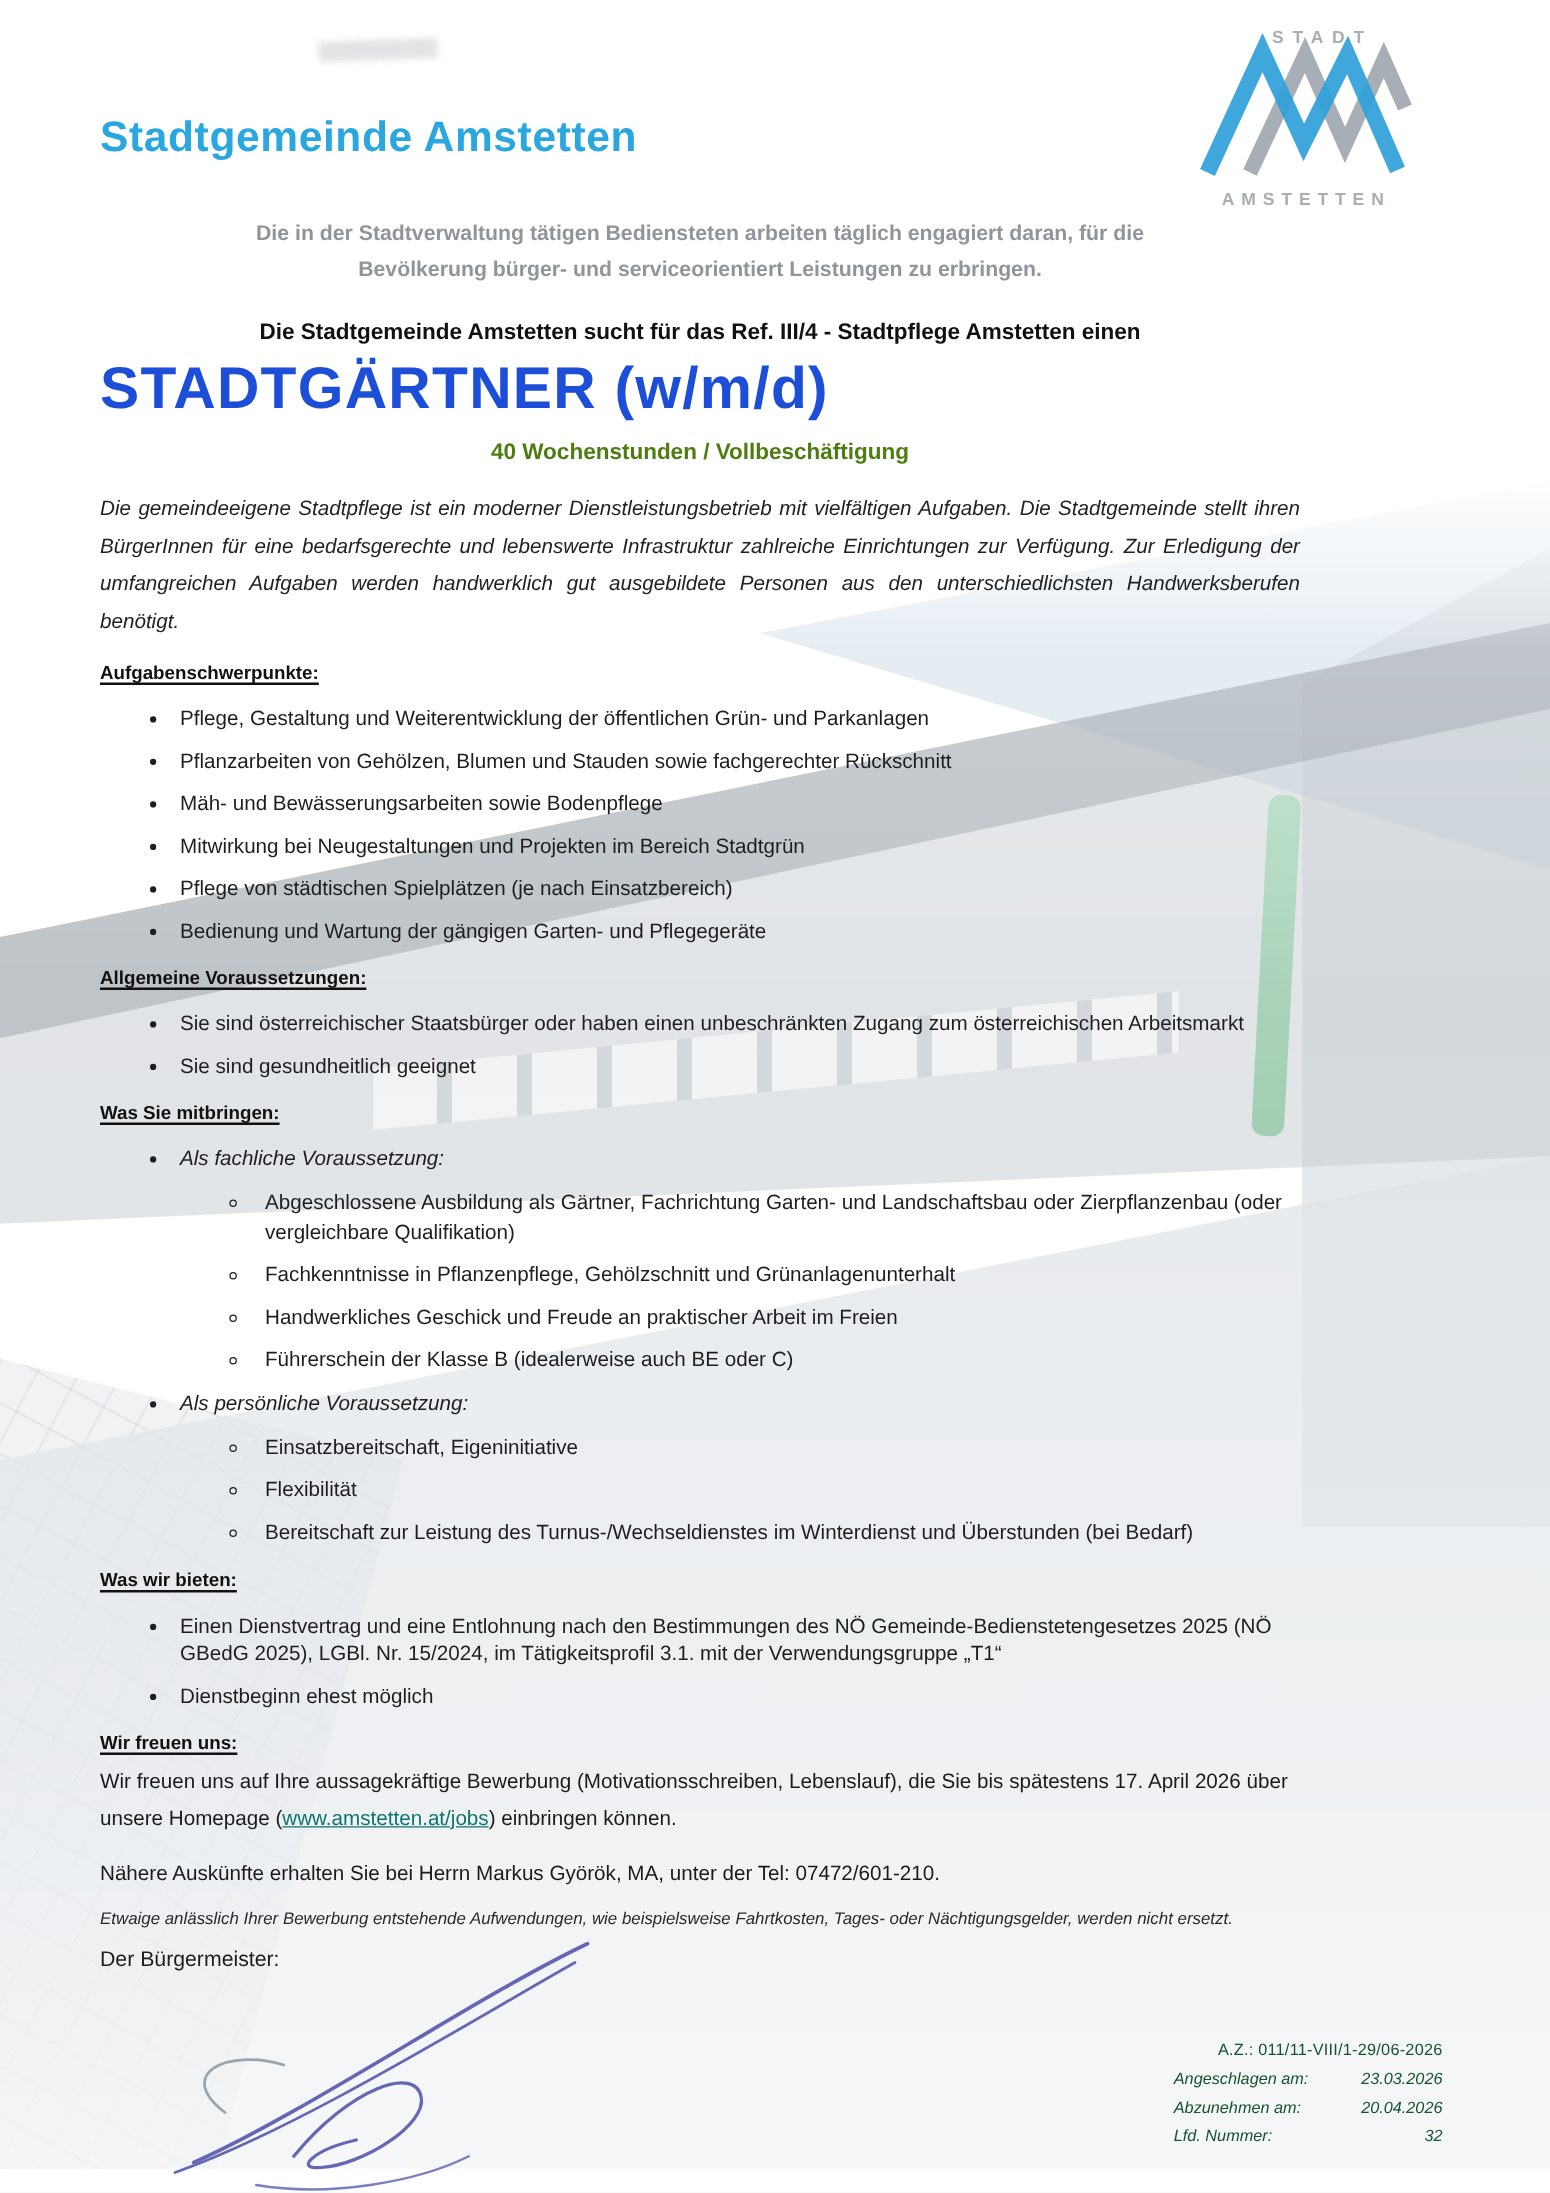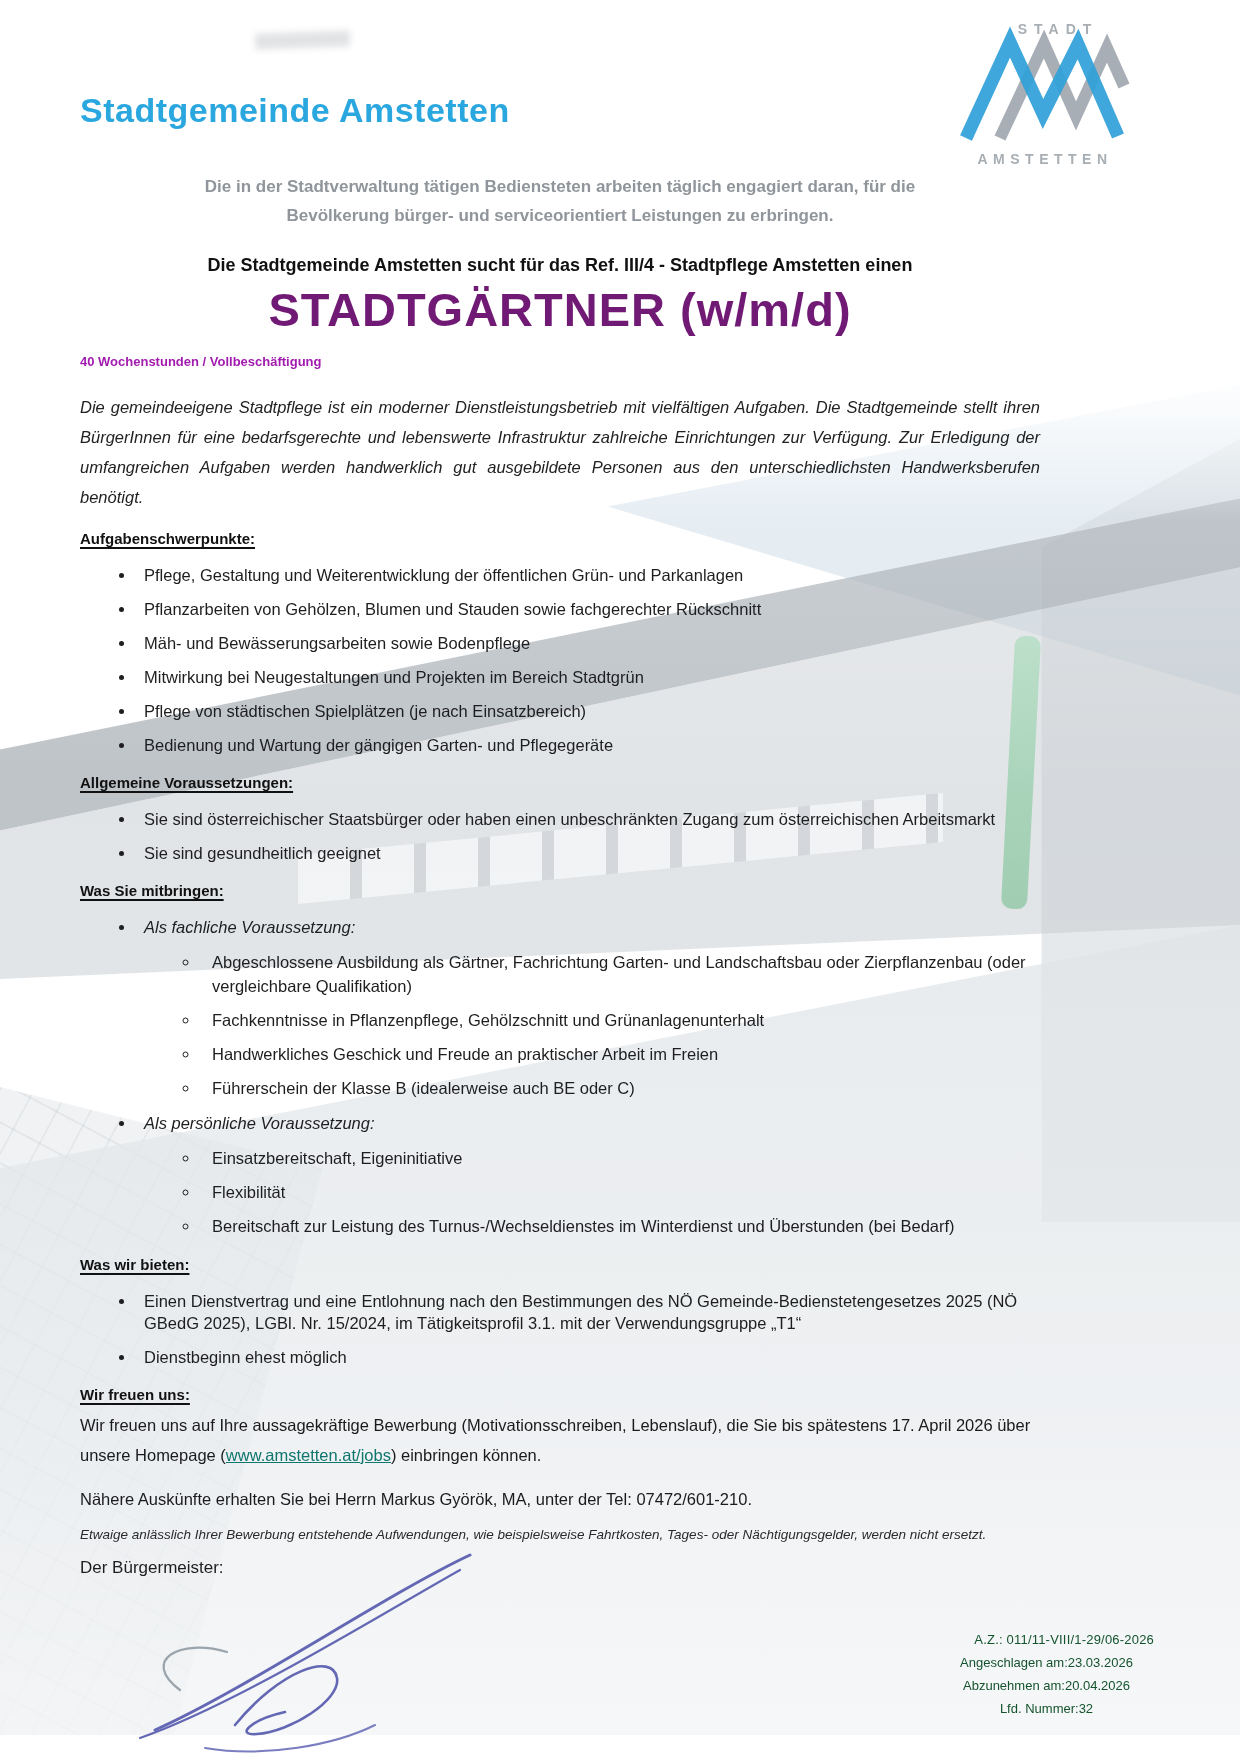--- a/index.html
+++ b/index.html
@@ -40,43 +40,43 @@
     background:rgba(150,156,162,.28);filter:blur(3px);transform:rotate(-2deg);z-index:1;}
 
   
   .logo{position:absolute;left:948px;top:16px;width:185px;height:152px;z-index:3;}
 
   
   .content{position:relative;z-index:2;padding:0 200px 0 80px;}
   .doc-h1{margin:90px 0 0;color:#2ba7df;font-size:34px;font-weight:bold;letter-spacing:.5px;line-height:40px;}
   .intro{margin-top:42px;color:#8f959a;font-weight:bold;font-size:17px;text-align:center;line-height:29px;}
   .lead{margin-top:24px;font-weight:bold;font-size:18px;text-align:center;line-height:22px;color:#111;}
-  .job-title{margin-top:8px;color:#701a75;font-size:47px;font-weight:bold;text-align:center;letter-spacing:1px;line-height:51px;}
-  .hours{margin-top:16px;font-weight:bold;font-size:13px;line-height:21px;color:#a21caf;}
+  .job-title{margin-top:8px;color:#1d4ed8;font-size:47px;font-weight:bold;letter-spacing:1px;line-height:51px;}
+  .hours{margin-top:16px;font-weight:bold;font-size:18px;text-align:center;line-height:21px;color:#4d7c0f;}
   .about{margin:20px 0 0;font-style:italic;font-size:16.5px;text-align:justify;line-height:30px;color:#222;}
   .sec-h{margin:16px 0 0;font-size:15px;font-weight:bold;color:#111;
     text-decoration:underline;text-decoration-thickness:2px;text-underline-offset:3px;line-height:22px;}
   ul.disc{list-style:disc;margin:14px 0 0;padding-left:56px;font-size:16.5px;}
   ul.disc>li{margin-bottom:12px;line-height:22px;padding-left:8px;}
   ul.circ{list-style:circle;margin:12px 0 0;padding-left:56px;font-size:16.5px;}
   ul.circ>li{margin-bottom:10px;line-height:24px;padding-left:12px;}
   .it{font-style:italic;}
   .para{margin:14px 0 0;font-size:16.5px;line-height:30px;color:#1b1b1d;}
   .closing-para{margin-top:4px;}
   a.joblink{color:#0f766e;text-decoration:underline;cursor:pointer;}
   .note{margin-top:12px;font-style:italic;font-size:13.5px;line-height:17px;color:#2a2a2c;}
   .mayor{margin-top:12px;font-size:17px;line-height:22px;}
 
   
   .signature{position:absolute;left:85px;top:1540px;width:420px;height:215px;z-index:4;}
 
   
   .meta{position:absolute;right:86px;top:1632px;width:215px;z-index:3;font-size:13px;color:#14532d;}
   .meta .az{text-align:right;margin-bottom:8px;letter-spacing:.2px;}
-  .meta .row{display:flex;justify-content:center;margin-bottom:8px;}
+  .meta .row{display:flex;justify-content:space-between;margin-bottom:8px;font-style:italic;}
   .meta .row .lab{font-weight:normal;}
 </style>
 </head>
 <body>
 
 <div class="page">
 
   <div class="photo-bg">
     <div class="ph ph-rooftop"></div>
     <div class="ph ph-pillar"></div>

